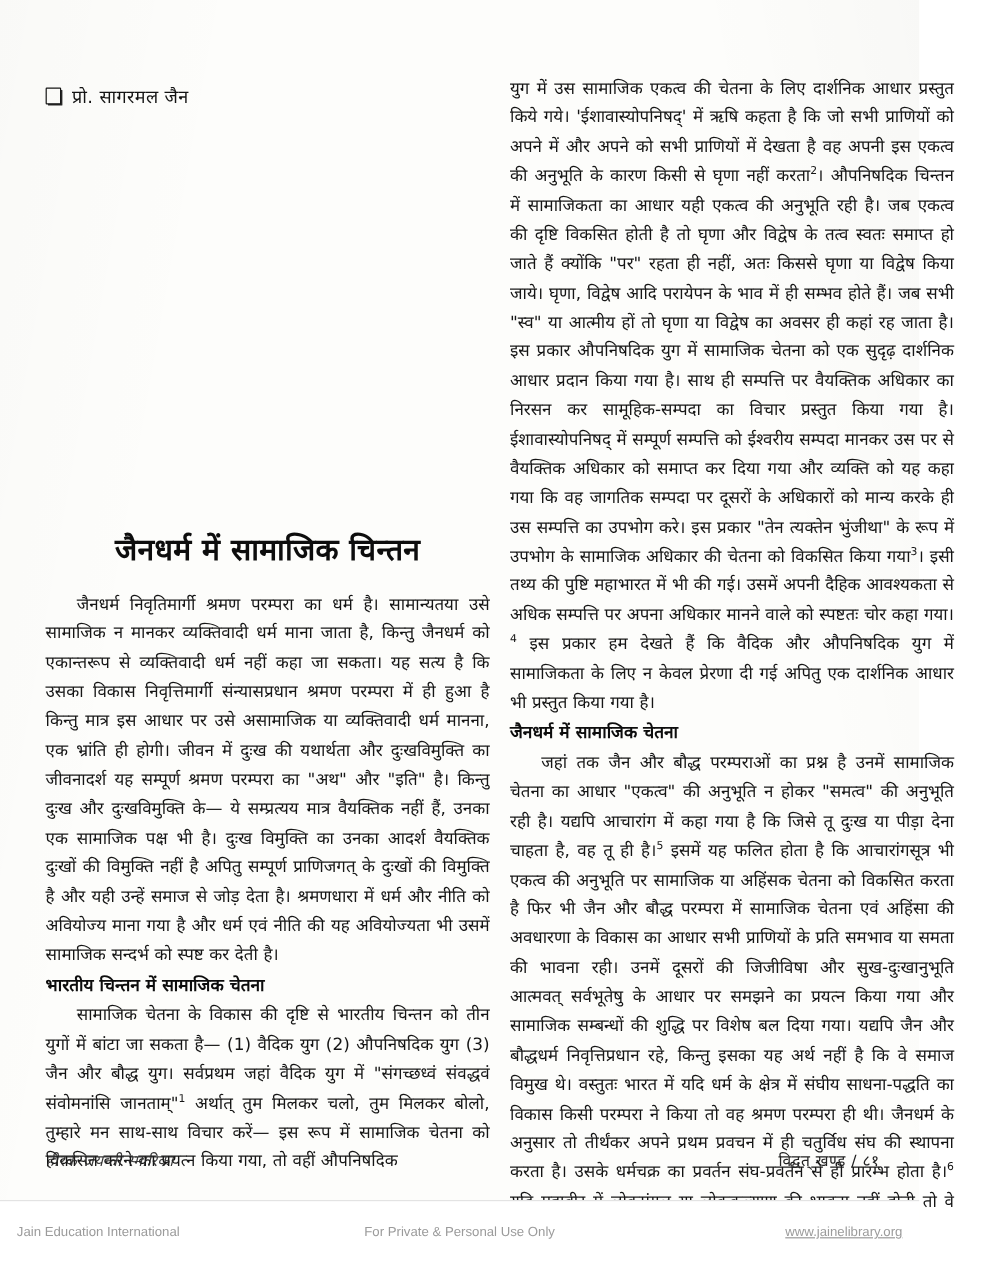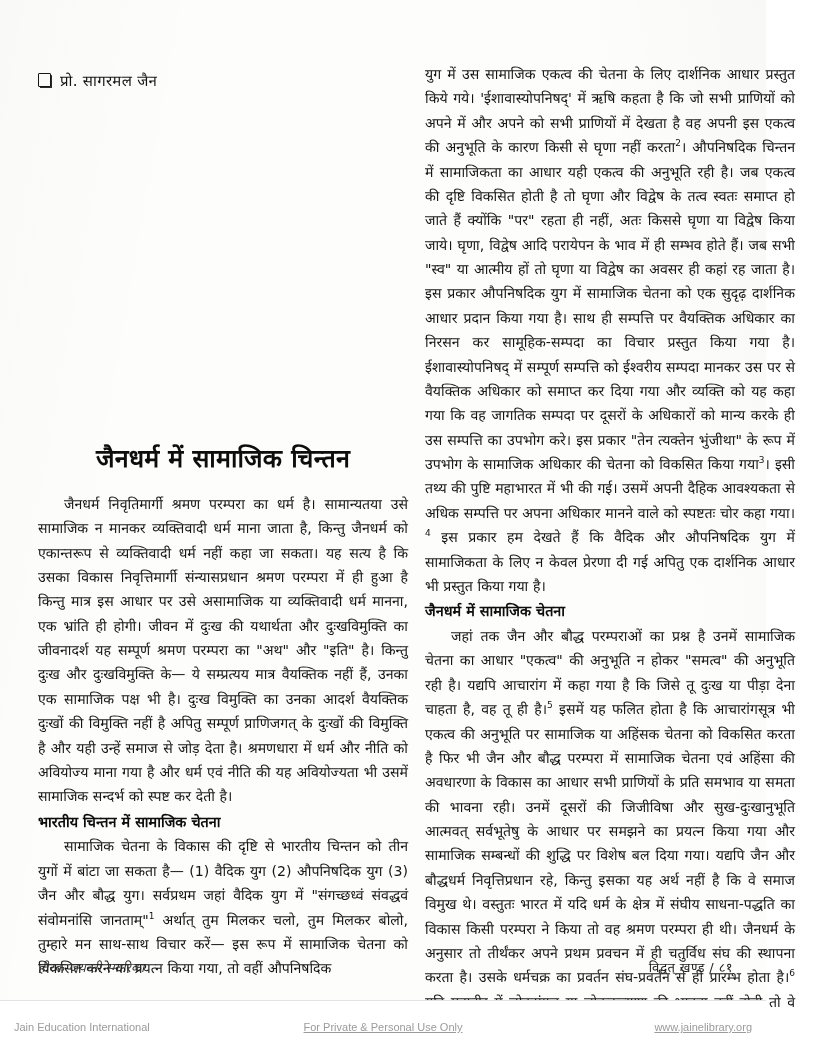--- a/index.html
+++ b/index.html
@@ -132,21 +132,21 @@
     height: 52px;
     border-top: 1px solid #e3e3e3;
     background: #ffffff;
     display: flex;
     align-items: center;
     font-family: "Liberation Sans", sans-serif;
     font-size: 11px;
     color: #9b9b9b;
   }
   .scanbar-left   { position: absolute; left: 14px; }
-  .scanbar-center { position: absolute; left: 50%; transform: translateX(-50%); text-decoration: underline; }
+  .scanbar-center { position: absolute; left: 50%; transform: translateX(-50%); }
   .scanbar-right  { position: absolute; right: 14px; text-decoration: underline; }
 
   
   .paper-tint {
     position: absolute;
     left: 0; top: 0; right: 0; bottom: 52px;
     pointer-events: none;
     background:
       linear-gradient(100deg, rgba(0,0,0,0.015) 0%, rgba(0,0,0,0) 22%),
       linear-gradient(260deg, rgba(0,0,0,0.018) 0%, rgba(0,0,0,0) 20%);

